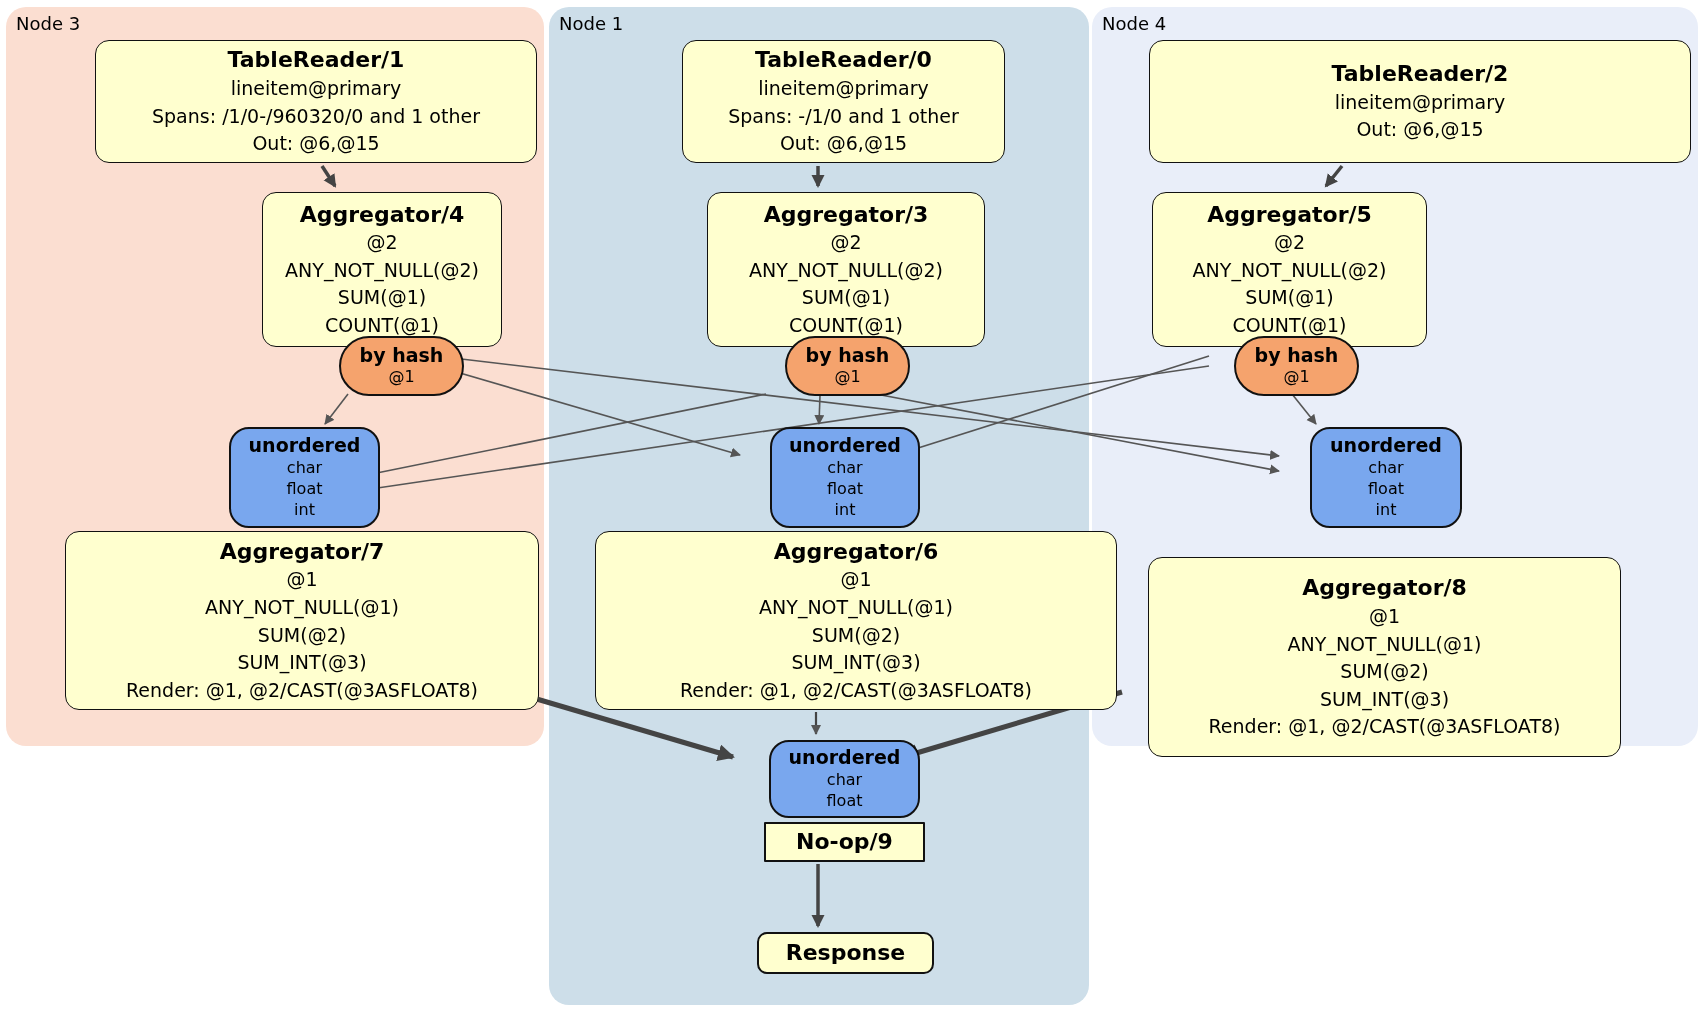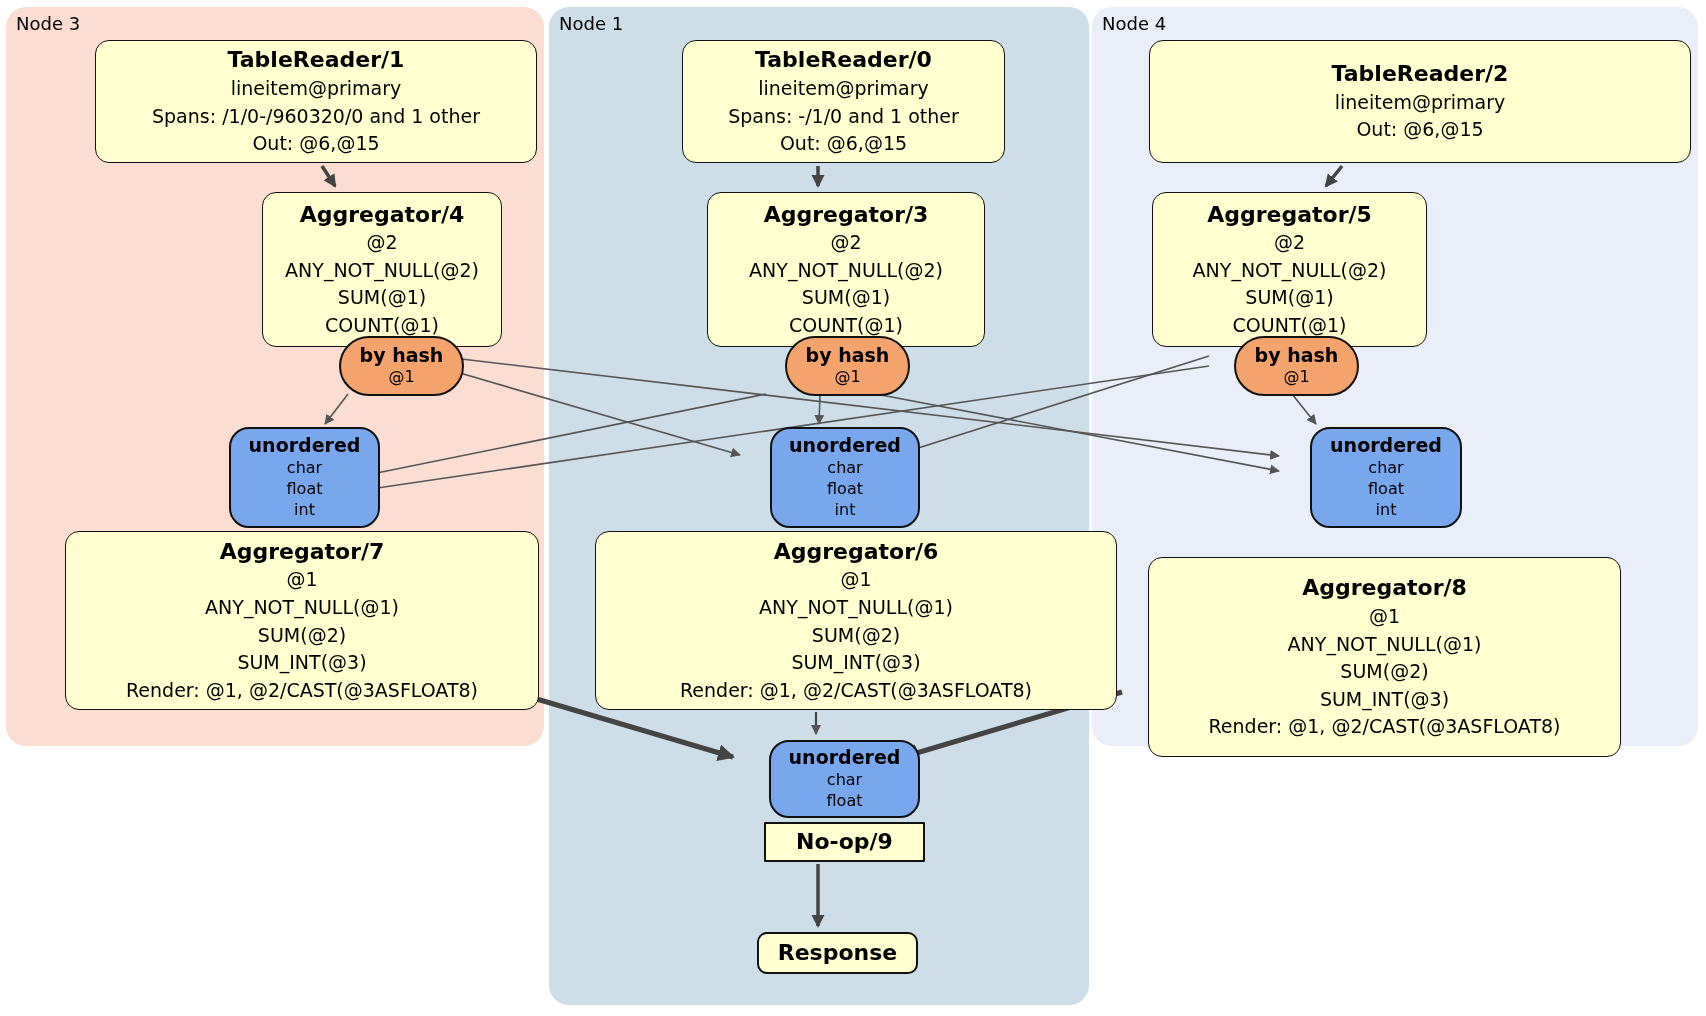--- a/index.html
+++ b/index.html
@@ -201,17 +201,17 @@
   </div>
 
   <div class="box sync" style="left:742px;top:740px;width:151px;height:78px">
     <div class="rt">unordered</div>
     <div class="rl">char</div>
     <div class="rl">float</div>
   </div>
   <div class="box proc" style="left:737px;top:822px;width:161px;height:40px;border-radius:1px;border-width:2px">
     <div class="bt">No-op/9</div>
   </div>
-  <div class="box proc" style="left:730px;top:932px;width:161px;height:42px;border-radius:10px;border-width:2px">
+  <div class="box proc" style="left:730px;top:932px;width:177px;height:42px;border-radius:10px;border-width:2px">
     <div class="bt">Response</div>
   </div>
 
 </div>
 
 </body></html>

